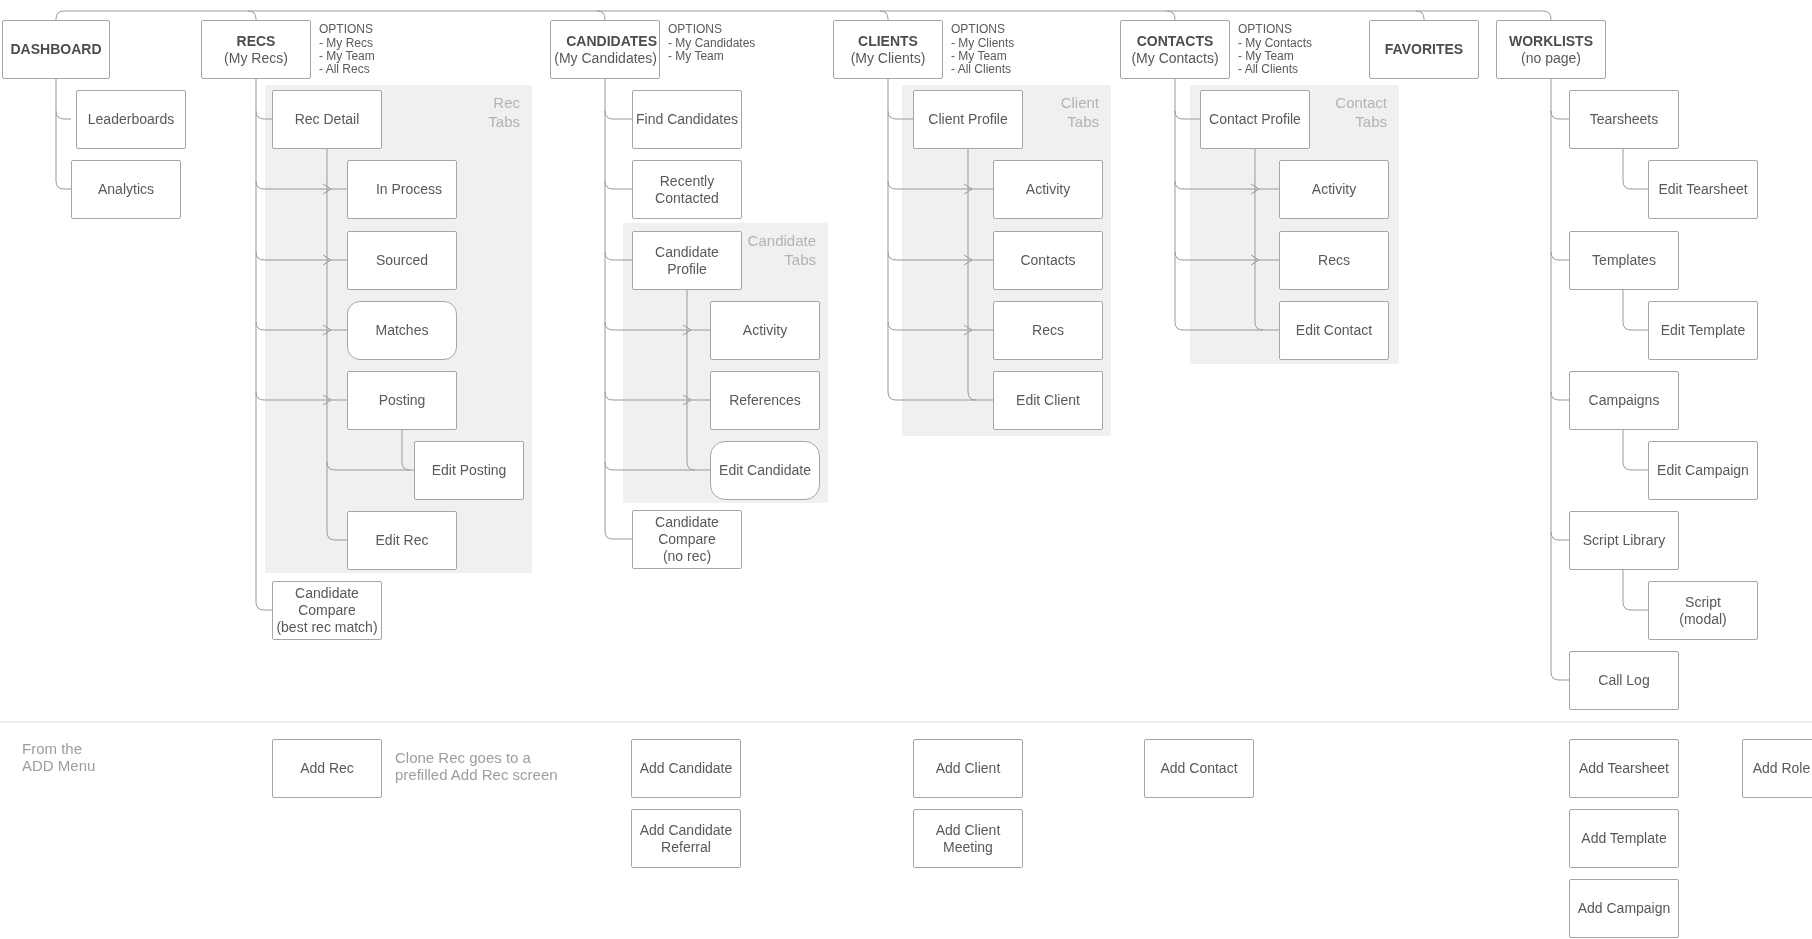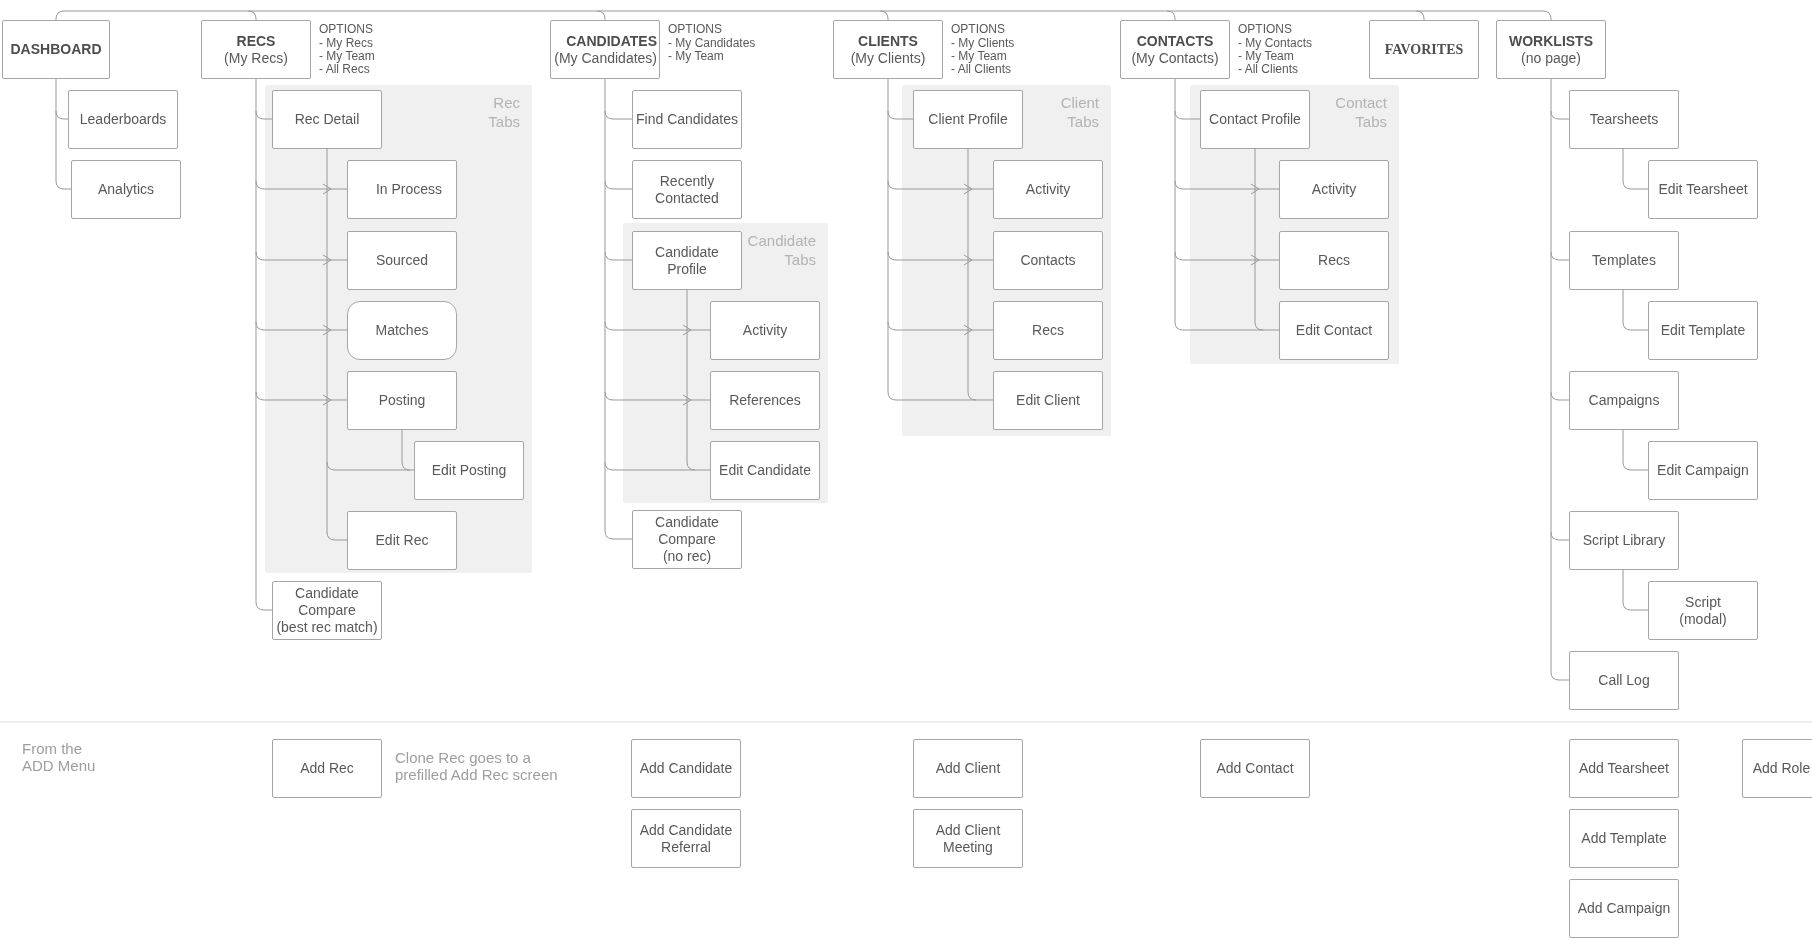--- a/index.html
+++ b/index.html
@@ -116,21 +116,21 @@
   <path d="M1623 290 L1623 322 Q1623 330 1631 330 L1648 330"></path>
   <path d="M1623 430 L1623 462 Q1623 470 1631 470 L1648 470"></path>
   <path d="M1623 570 L1623 602 Q1623 610 1631 610 L1648 610"></path>
 
   <path d="M0 722 L1812 722" stroke="#d9d9d9"></path>
 </svg>
 
 <div class="node" style="left:2px;top:20px;width:108px;">
   <span class="t">DASHBOARD</span>
 </div>
-<div class="node" style="left:68px;top:90px;">Leaderboards</div>
+<div class="node" style="left:76px;top:90px;">Leaderboards</div>
 <div class="node" style="left:71px;top:160px;">Analytics</div>
 
 <div class="node" style="left:201px;top:20px;">
   <span class="t">RECS</span>
   <span>(My Recs)</span>
 </div>
 <div class="options" style="left:319px;top:23px;">
   <div class="opt-head">OPTIONS</div>
   <div>- My Recs</div>
   <div>- My Team</div>
@@ -155,21 +155,21 @@
   <div class="opt-head">OPTIONS</div>
   <div>- My Candidates</div>
   <div>- My Team</div>
 </div>
 <div class="node" style="left:632px;top:90px;">Find Candidates</div>
 <div class="node" style="left:632px;top:160px;">Recently
 Contacted</div>
 <div class="node" style="left:632px;top:231px;">Candidate Profile</div>
 <div class="node" style="left:710px;top:301px;">Activity</div>
 <div class="node" style="left:710px;top:371px;">References</div>
-<div class="node" style="left:710px;top:441px;">Edit Candidate</div>
+<div class="node" style="left:710px;top:441px;border-radius:15px;">Edit Candidate</div>
 <div class="node" style="left:632px;top:510px;">Candidate
 Compare
 (no rec)</div>
 
 <div class="node" style="left:833px;top:20px;">
   <span class="t">CLIENTS</span>
   <span>(My Clients)</span>
 </div>
 <div class="options" style="left:951px;top:23px;">
   <div class="opt-head">OPTIONS</div>
@@ -191,21 +191,21 @@
   <div class="opt-head">OPTIONS</div>
   <div>- My Contacts</div>
   <div>- My Team</div>
   <div>- All Clients</div>
 </div>
 <div class="node" style="left:1200px;top:90px;">Contact Profile</div>
 <div class="node" style="left:1279px;top:160px;">Activity</div>
 <div class="node" style="left:1279px;top:231px;">Recs</div>
 <div class="node" style="left:1279px;top:301px;">Edit Contact</div>
 
-<div class="node" style="left:1369px;top:20px;font-family:Liberation Serif, serif;">
+<div class="node" style="left:1369px;top:20px;">
   <span class="t">FAVORITES</span>
 </div>
 
 <div class="node" style="left:1496px;top:20px;">
   <span class="t">WORKLISTS</span>
   <span>(no page)</span>
 </div>
 <div class="node" style="left:1569px;top:90px;">Tearsheets</div>
 <div class="node" style="left:1648px;top:160px;">Edit Tearsheet</div>
 <div class="node" style="left:1569px;top:231px;">Templates</div>
@@ -221,17 +221,17 @@
 ADD Menu</div>
 <div class="node" style="left:272px;top:739px;">Add Rec</div>
 <div class="muted-note" style="left:395px;top:749px;">Clone Rec goes to a
 prefilled Add Rec screen</div>
 <div class="node" style="left:631px;top:739px;">Add Candidate</div>
 <div class="node" style="left:631px;top:809px;">Add Candidate
 Referral</div>
 <div class="node" style="left:913px;top:739px;">Add Client</div>
 <div class="node" style="left:913px;top:809px;">Add Client
 Meeting</div>
-<div class="node" style="left:1200px;top:739px;text-align:center;">Add Contact</div>
+<div class="node" style="left:1144px;top:739px;text-align:center;">Add Contact</div>
 <div class="node" style="left:1569px;top:739px;">Add Tearsheet</div>
 <div class="node" style="left:1702px;top:739px;margin-left:40px;">Add Role Play</div>
 <div class="node" style="left:1569px;top:809px;">Add Template</div>
 <div class="node" style="left:1569px;top:879px;">Add Campaign</div>
 
 </body></html>

